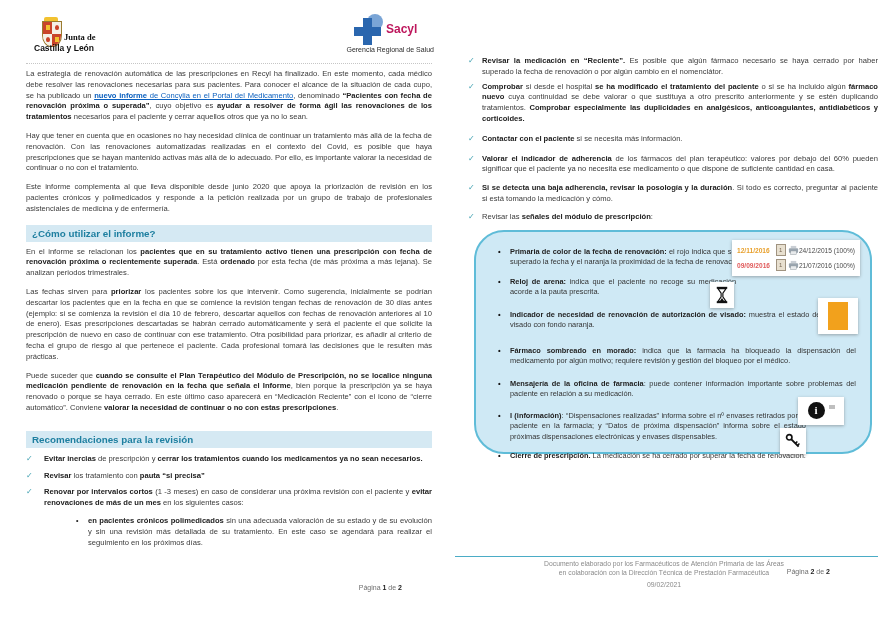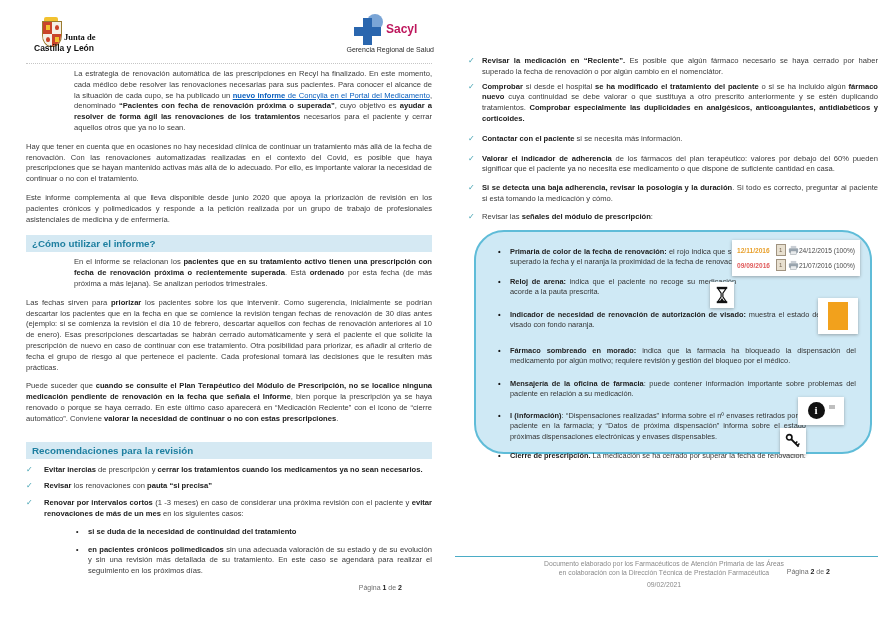--- a/index.html
+++ b/index.html
@@ -34,21 +34,21 @@
   .cross-v{position:absolute;left:11px;top:2px;width:9px;height:27px;background:#2a66ae;}
   .cross-h{position:absolute;left:2px;top:11px;width:27px;height:9px;background:#2a66ae;}
   .cross-blob{position:absolute;left:15px;top:-2px;width:16px;height:16px;background:#7aa5d6;
               border-radius:50% 50% 50% 12%;}
   .sacyl-name{position:absolute;left:78px;top:8px;font-size:12px;font-weight:bold;color:#be185d;}
   .sacyl-sub{position:absolute;left:0;right:-6px;top:32px;font-size:7px;color:#2b2b2b;text-align:right;}
   .doc-title{margin-top:10px;text-align:center;font-size:10.5px;line-height:14px;
              font-weight:bold;color:#1e7fa0;}
   .dotted-rule{margin-top:5px;border-top:1px dotted #c6c6c6;height:0;}
   .para{margin-top:8px;}
-  .para.first{margin-top:5px;margin-left:48px;}
+  .para.first{margin-top:5px;}
   .section-band{margin-top:10px;background:#d5e9f3;color:#1e7fa0;font-weight:bold;
                 font-size:9.8px;padding:3px 6px 3px 6px;}
   .section-band.second{margin-top:17px;}
   .check-row{display:flex;margin-top:6px;}
   .check-row .check{width:18px;flex:0 0 18px;color:#3fa0b0;font-size:8px;line-height:10.8px;}
   .check-row .ctext{flex:1;}
   .sub-row{display:flex;margin-top:7px;margin-left:50px;}
   .sub-row .bullet{width:12px;flex:0 0 12px;font-size:7px;line-height:10.8px;color:#222;font-weight:bold;}
   .page1-num{position:absolute;right:30px;top:584px;font-size:7px;color:#6e6e6e;}
   
@@ -145,29 +145,25 @@
     <div class="body-text para"><span class="sg-n">Puede suceder que </span><span class="sg-b">cuando se consulte el Plan Terapéutico del Módulo de Prescripción, no se localice ninguna medicación pendiente de renovación en la fecha que señala el Informe</span><span class="sg-n">, bien porque la prescripción ya se haya renovado o porque se haya cerrado. En este último caso aparecerá en “Medicación Reciente” con el icono de “cierre automático”. Conviene </span><span class="sg-b">valorar la necesidad de continuar o no con estas prescripciones</span><span class="sg-n">.</span></div>
 
     <div class="section-band second">Recomendaciones para la revisión</div>
 
     <div class="check-row">
       <span class="check">✓</span>
       <span class="ctext body-text"><span class="sg-b">Evitar inercias</span><span class="sg-n"> de prescripción y </span><span class="sg-b">cerrar los tratamientos cuando los medicamentos ya no sean necesarios.</span></span>
     </div>
     <div class="check-row">
       <span class="check">✓</span>
-      <span class="ctext body-text"><span class="sg-b">Revisar</span><span class="sg-n"> los renovaciones con </span><span class="sg-b">pauta “si precisa”</span></span>
+      <span class="ctext body-text"><span class="sg-b">Revisar</span><span class="sg-n"> los tratamiento con </span><span class="sg-b">pauta “si precisa”</span></span>
     </div>
     <div class="check-row">
       <span class="check">✓</span>
       <span class="ctext body-text"><span class="sg-b">Renovar por intervalos cortos</span><span class="sg-n"> (1 -3 meses) en caso de considerar una próxima revisión con el paciente y  </span><span class="sg-b">evitar renovaciones de más de un mes</span><span class="sg-n"> en los siguientes casos:</span></span>
-    </div>
-    <div class="sub-row">
-      <span class="bullet">•</span>
-      <span class="body-text"><span class="sg-b">si se duda de la necesidad de continuidad del tratamiento</span></span>
     </div>
     <div class="sub-row">
       <span class="bullet">•</span>
       <span class="body-text"><span class="sg-b">en pacientes crónicos polimedicados</span><span class="sg-n"> sin una adecuada valoración de su estado y de su evolución y sin una revisión más detallada de su tratamiento. En este caso se agendará para realizar el seguimiento en los próximos días.</span></span>
     </div>
 
     <div class="page1-num"><span class="sg-n">Página </span><span class="sg-b">1</span><span class="sg-n"> de </span><span class="sg-b">2</span></div>
   </div>
 
   <div class="page2">

